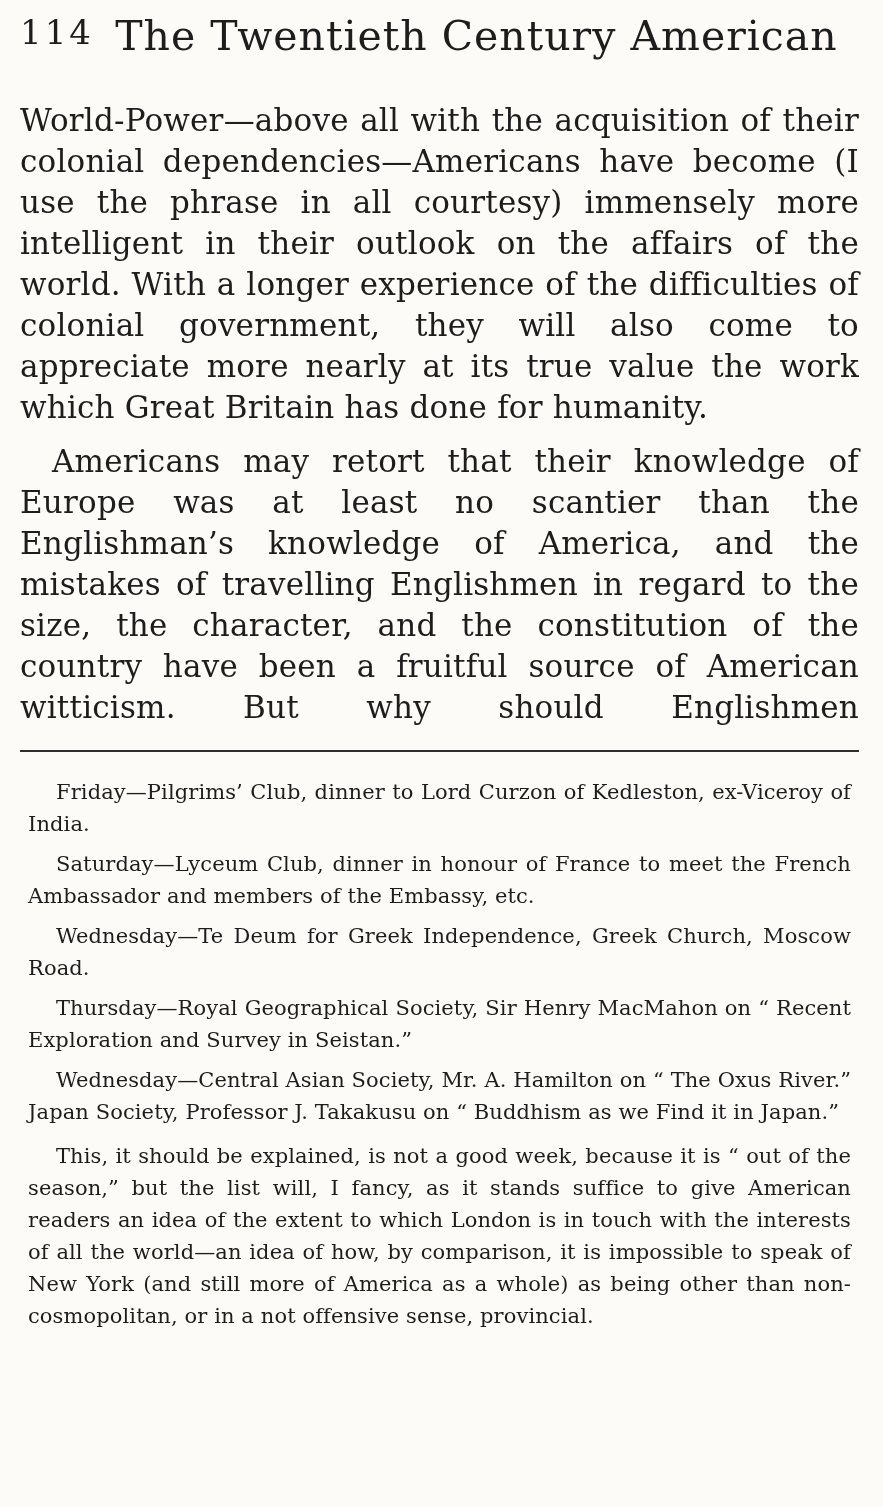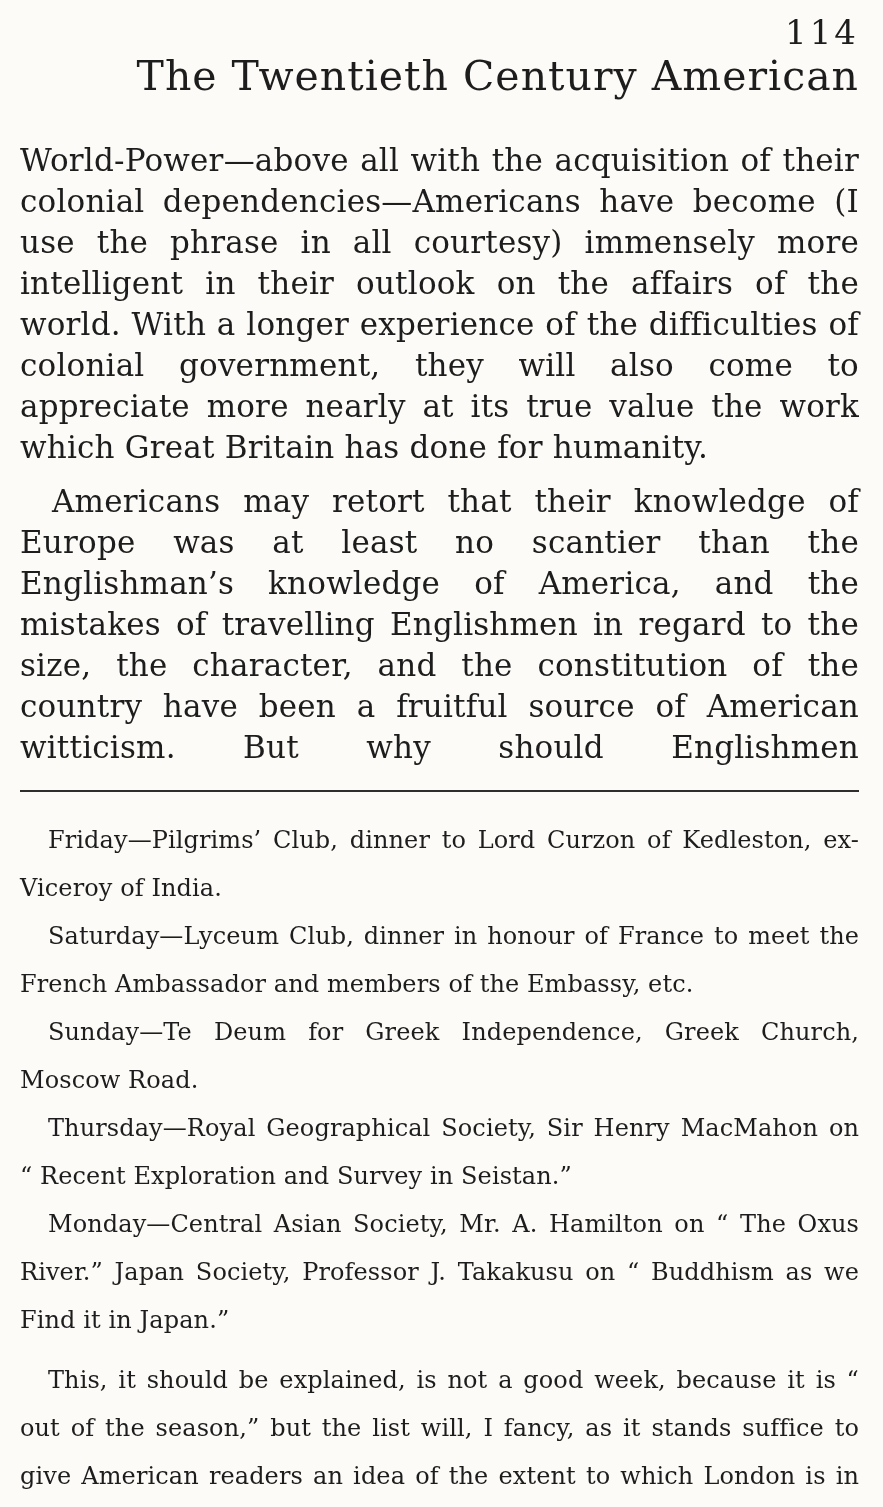--- a/index.html
+++ b/index.html
@@ -13,23 +13,22 @@
       box-sizing: border-box;
       background: #fcfbf8;
       color: #1d1d1d;
       font-family: "DejaVu Serif", "Liberation Serif", serif;
       padding: 10px 24px 18px 20px;
       position: relative;
       overflow: hidden;
     }
     .page-header {
       display: flex;
-      align-items: flex-end;
+      align-items: flex-start;
       margin-top: 2px;
-      flex-direction: column;
     }
     .page-number {
       font-size: 34px;
       letter-spacing: 3px;
       font-variant-numeric: oldstyle-nums;
     }
     .running-title {
       flex: 1;
       text-align: center;
       font-size: 41px;
@@ -56,23 +55,23 @@
     .footnote-rule {
       border: none;
       border-top: 2px solid #2e2e2e;
       width: 100%;
       margin: 22px 0 0 0;
     }
     .footnote {
       margin-top: 24px;
     }
     .footnote p {
-      margin: 0;
-      font-size: 24px;
-      line-height: 48px;
+      margin: 8px;
+      font-size: 21px;
+      line-height: 32px;
       text-align: justify;
       text-indent: 28px;
       letter-spacing: 0.1px;
     }
     .footnote p.final {
       margin-top: 12px;
     }
   </style>
 </head>
 <body>
@@ -87,19 +86,19 @@
   <main class="body-text">
     <p>World-Power—above all with the acquisition of their colonial dependencies—Americans have become (I use the phrase in all courtesy) immensely more intelligent in their outlook on the affairs of the world. With a longer experience of the difficulties of colonial government, they will also come to appreciate more nearly at its true value the work which Great Britain has done for humanity.</p>
     <p class="indent justify-last">Americans may retort that their knowledge of Europe was at least no scantier than the Englishman’s knowledge of America, and the mistakes of travelling Englishmen in regard to the size, the character, and the constitution of the country have been a fruitful source of American witticism. But why should Englishmen</p>
   </main>
 
   <hr class="footnote-rule">
 
   <section class="footnote">
     <p>Friday—Pilgrims’ Club, dinner to Lord Curzon of Kedleston, ex-Viceroy of India.</p>
     <p>Saturday—Lyceum Club, dinner in honour of France to meet the French Ambassador and members of the Embassy, etc.</p>
-    <p>Sunday—Te Deum for Greek Independence, Greek Church, Moscow Road.</p>
+    <p>Wednesday—Te Deum for Greek Independence, Greek Church, Moscow Road.</p>
     <p>Thursday—Royal Geographical Society, Sir Henry MacMahon on “ Recent Exploration and Survey in Seistan.”</p>
-    <p>Monday—Central Asian Society, Mr. A. Hamilton on “ The Oxus River.” Japan Society, Professor J. Takakusu on “ Buddhism as we Find it in Japan.”</p>
+    <p>Wednesday—Central Asian Society, Mr. A. Hamilton on “ The Oxus River.” Japan Society, Professor J. Takakusu on “ Buddhism as we Find it in Japan.”</p>
     <p class="final">This, it should be explained, is not a good week, because it is “ out of the season,” but the list will, I fancy, as it stands suffice to give American readers an idea of the extent to which London is in touch with the interests of all the world—an idea of how, by comparison, it is impossible to speak of New York (and still more of America as a whole) as being other than non-cosmopolitan, or in a not offensive sense, provincial.</p>
   </section>
 
 </div>
 
 </body></html>

